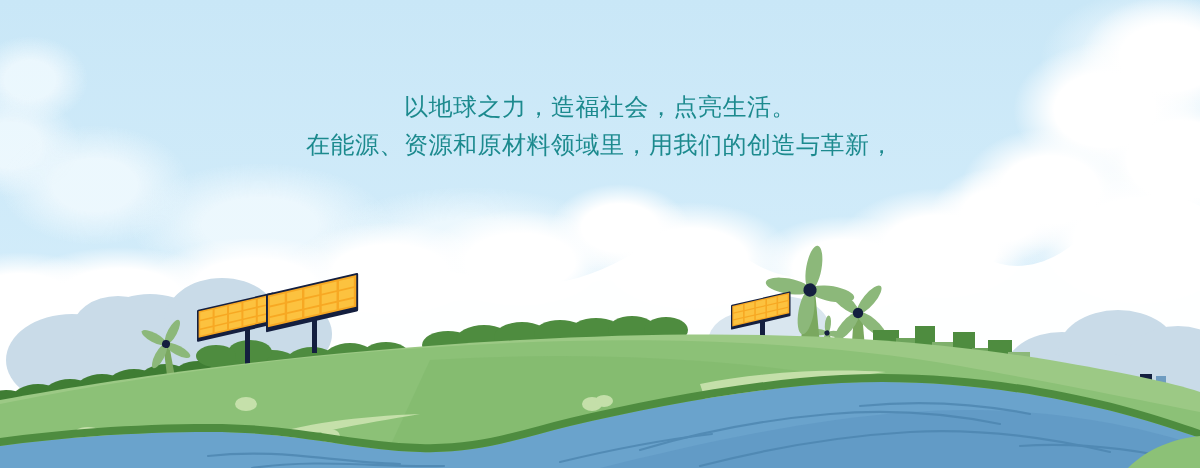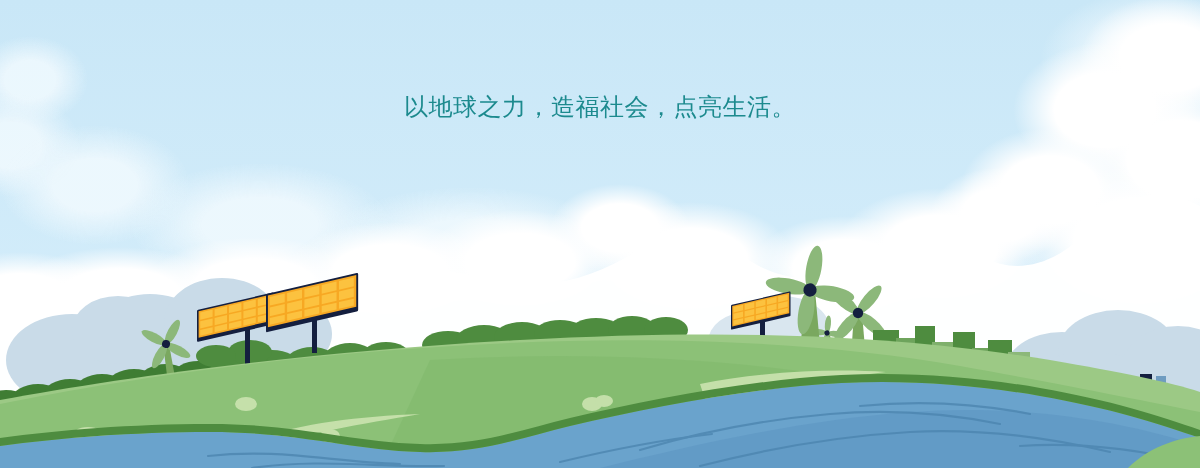--- a/index.html
+++ b/index.html
@@ -297,15 +297,16 @@
       <path d="M860,406 C920,400 980,404 1030,414"></path>
       <path d="M1020,446 C1080,442 1140,450 1190,462"></path>
       <path d="M560,462 C610,450 660,440 712,434"></path>
     </g>
 
     <path d="M1128,468 C1148,448 1176,438 1200,436 L1200,468 Z" fill="#8cc177"></path>
   </svg>
 
   <div id="tagline">
     <span class="ln">以地球之力，造福社会，点亮生活。</span>
+    <span class="ln">在能源、资源和原材料领域里，用我们的创造与革新，</span>
   </div>
 
 </div>
 
 </body></html>

